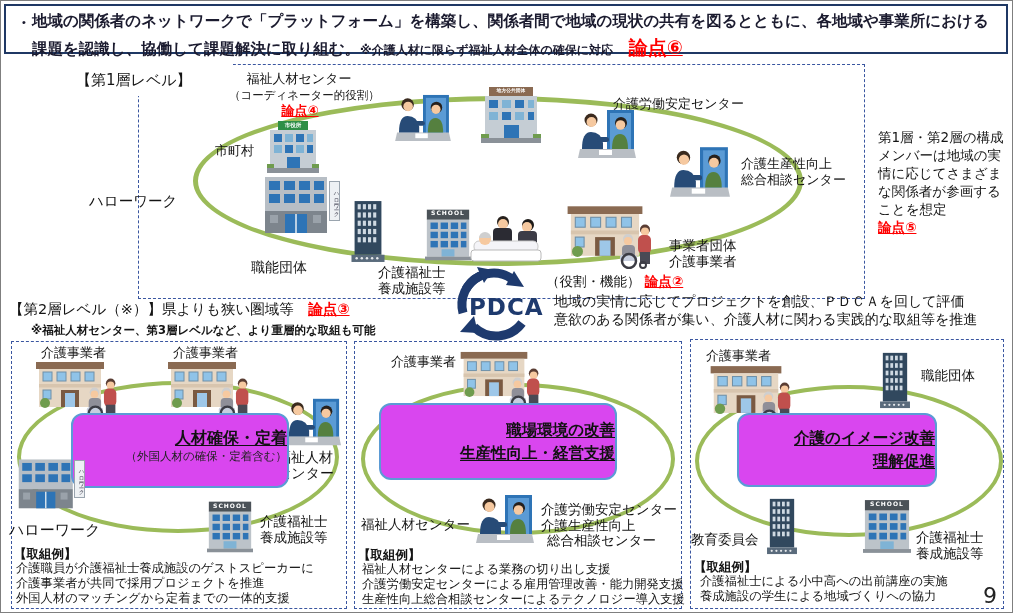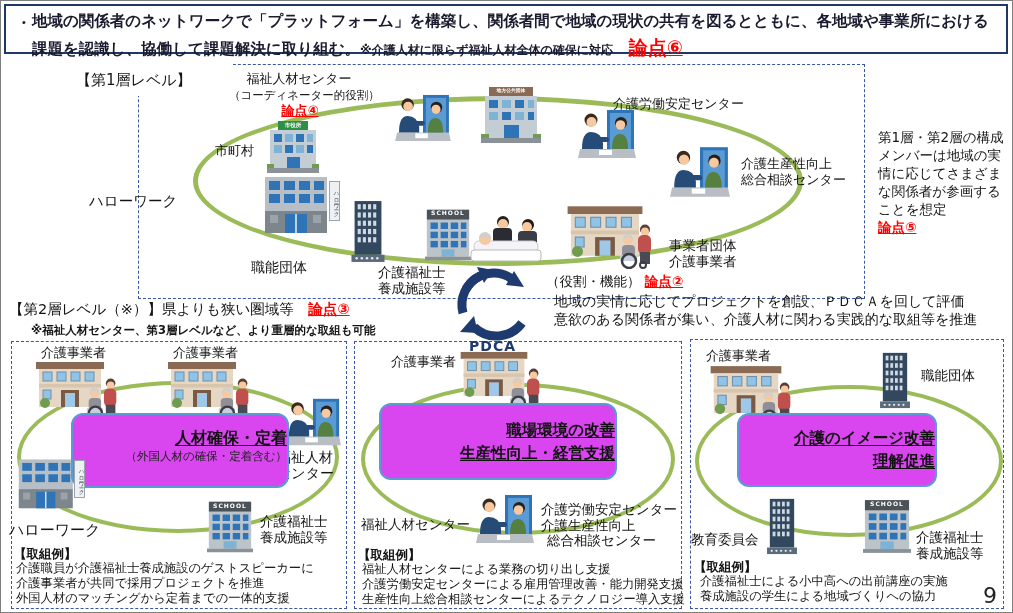--- a/index.html
+++ b/index.html
@@ -22,21 +22,21 @@
   .theme .s{font-size:11.5px;color:#222;}
   .icon{position:absolute;z-index:3;}
   .icon svg{display:block;width:100%;height:100%;}
   .sign{position:absolute;z-index:5;color:#fff;font-weight:bold;text-align:center;white-space:nowrap;}
   .vsign{position:absolute;z-index:5;writing-mode:vertical-rl;font-size:5.5px;color:#334;
          background:#eef1f4;border:1px solid #9aa4ae;text-align:center;line-height:1;}
   .extitle{position:absolute;font-size:12.5px;font-weight:bold;color:#141414;white-space:nowrap;}
   .exline{position:absolute;font-size:12.3px;line-height:14.6px;color:#141414;white-space:nowrap;}
   .center2{text-align:center;}
   .pagenum{position:absolute;font-size:22px;color:#222;}
-  .pdca-label{position:absolute;font-weight:bold;color:#1e3a6e;font-size:14px;letter-spacing:1px;z-index:6;margin-top:44px;}
+  .pdca-label{position:absolute;font-weight:bold;color:#1e3a6e;font-size:23px;letter-spacing:1px;z-index:6;}
 </style>
 </head>
 <body>
 
 <div id="page">
 
   <div class="hdr">
     <span class="bullet">・</span>
     <span>地域の関係者のネットワークで「プラットフォーム」を構築し、関係者間で地域の現状の共有を図るとともに、各地域や事業所における課題を認識し、協働して課題解決に取り組む。</span><span class="hdr-note">※介護人材に限らず福祉人材全体の確保に対応</span>　<span class="red" style="font-size:19px;">論点⑥</span>
   </div>

